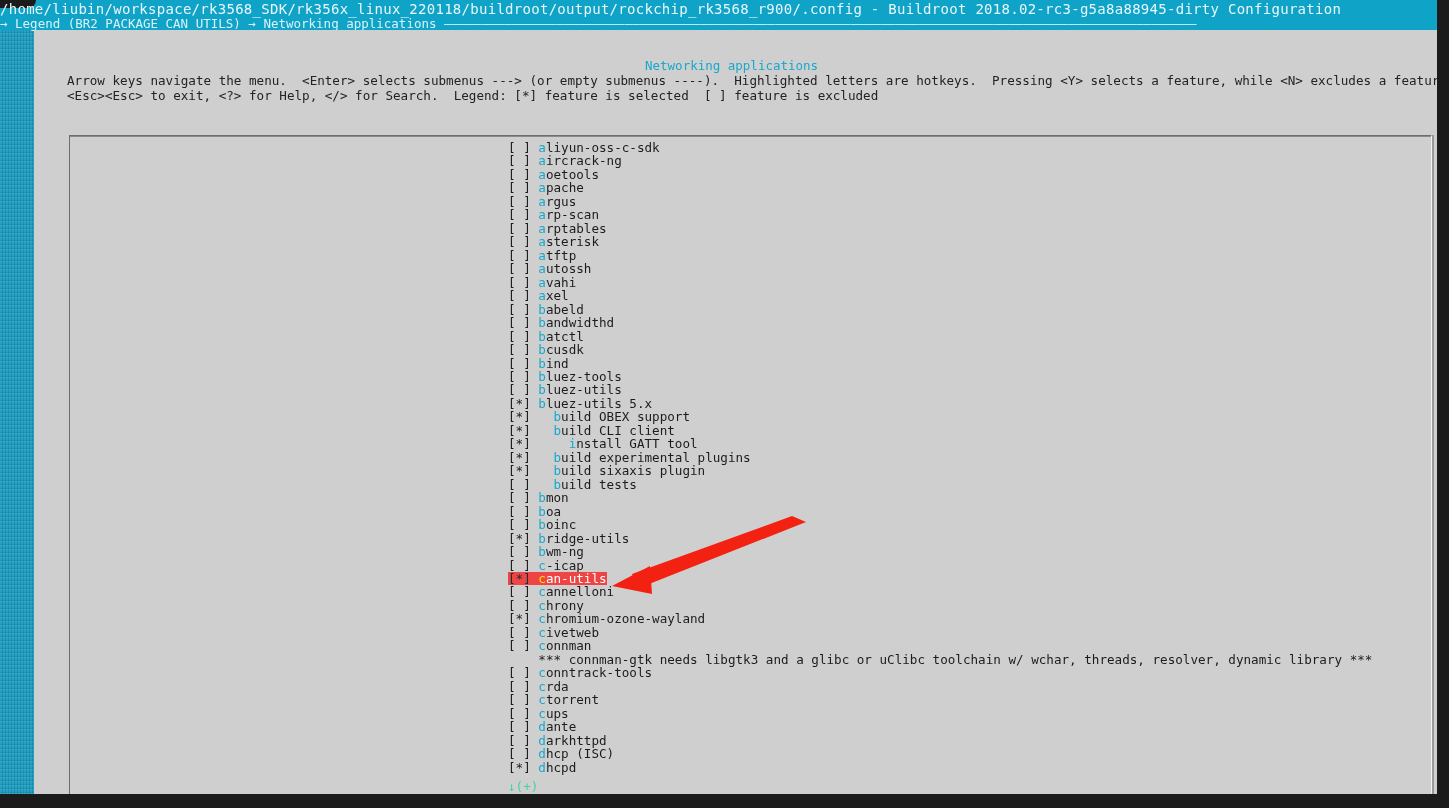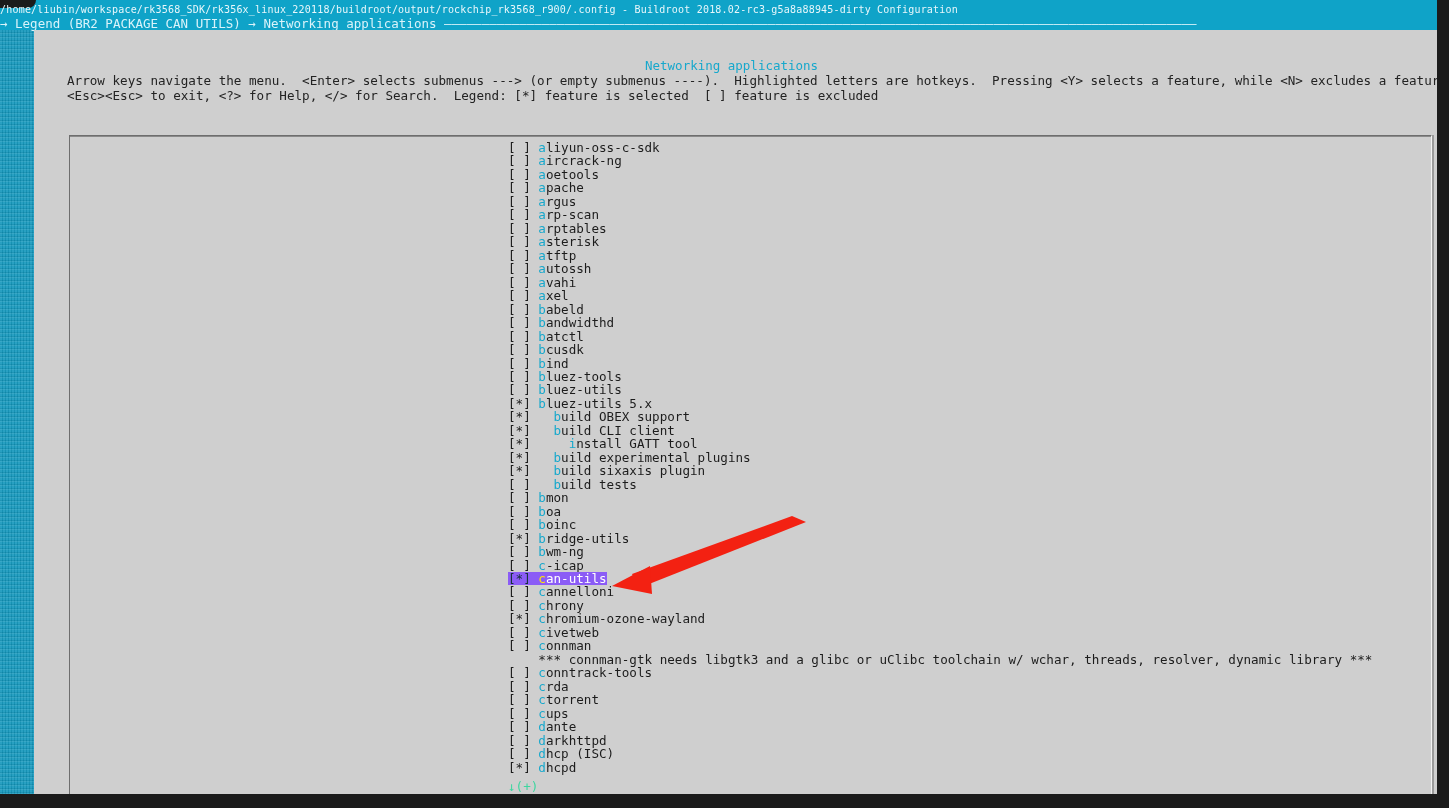--- a/index.html
+++ b/index.html
@@ -57,21 +57,21 @@
       #1196bb;
   }
 
   
   #title-line {
     position: absolute;
     left: 0; top: 2px;
     width: 1449px;
     height: 15px;
     color: #e8f7fb;
-    font-size: 10px;
+    font-size: 14px;
     line-height: 15px;
     white-space: pre;
     letter-spacing: 0.02em;
   }
 
   
   #tab-nub {
     position: absolute;
     left: 0; top: 0;
     width: 36px; height: 8px;
@@ -158,21 +158,21 @@
   }
   .menu-row .cb     { color: #1c1c1c; }
   .menu-row .hot    { color: #17a8cc; }
   .menu-row .lbl    { color: #1c1c1c; }
   .menu-row.note .lbl { color: #1c1c1c; text-align: center; }
 
   .menu-row.selected {
     display: inline-block;
   }
   .menu-row.selected .sel-wrap {
-    background: #8b5cf6;
+    background: #ef4444;
     color: #ffffff;
     display: inline-block;
     padding: 0;
   }
   .menu-row.selected .cb   { color: #15323a; }
   .menu-row.selected .hot  { color: #ffe800; }
   .menu-row.selected .lbl  { color: #ffffff; }
 
   #scroll-indicator {
     position: absolute;

